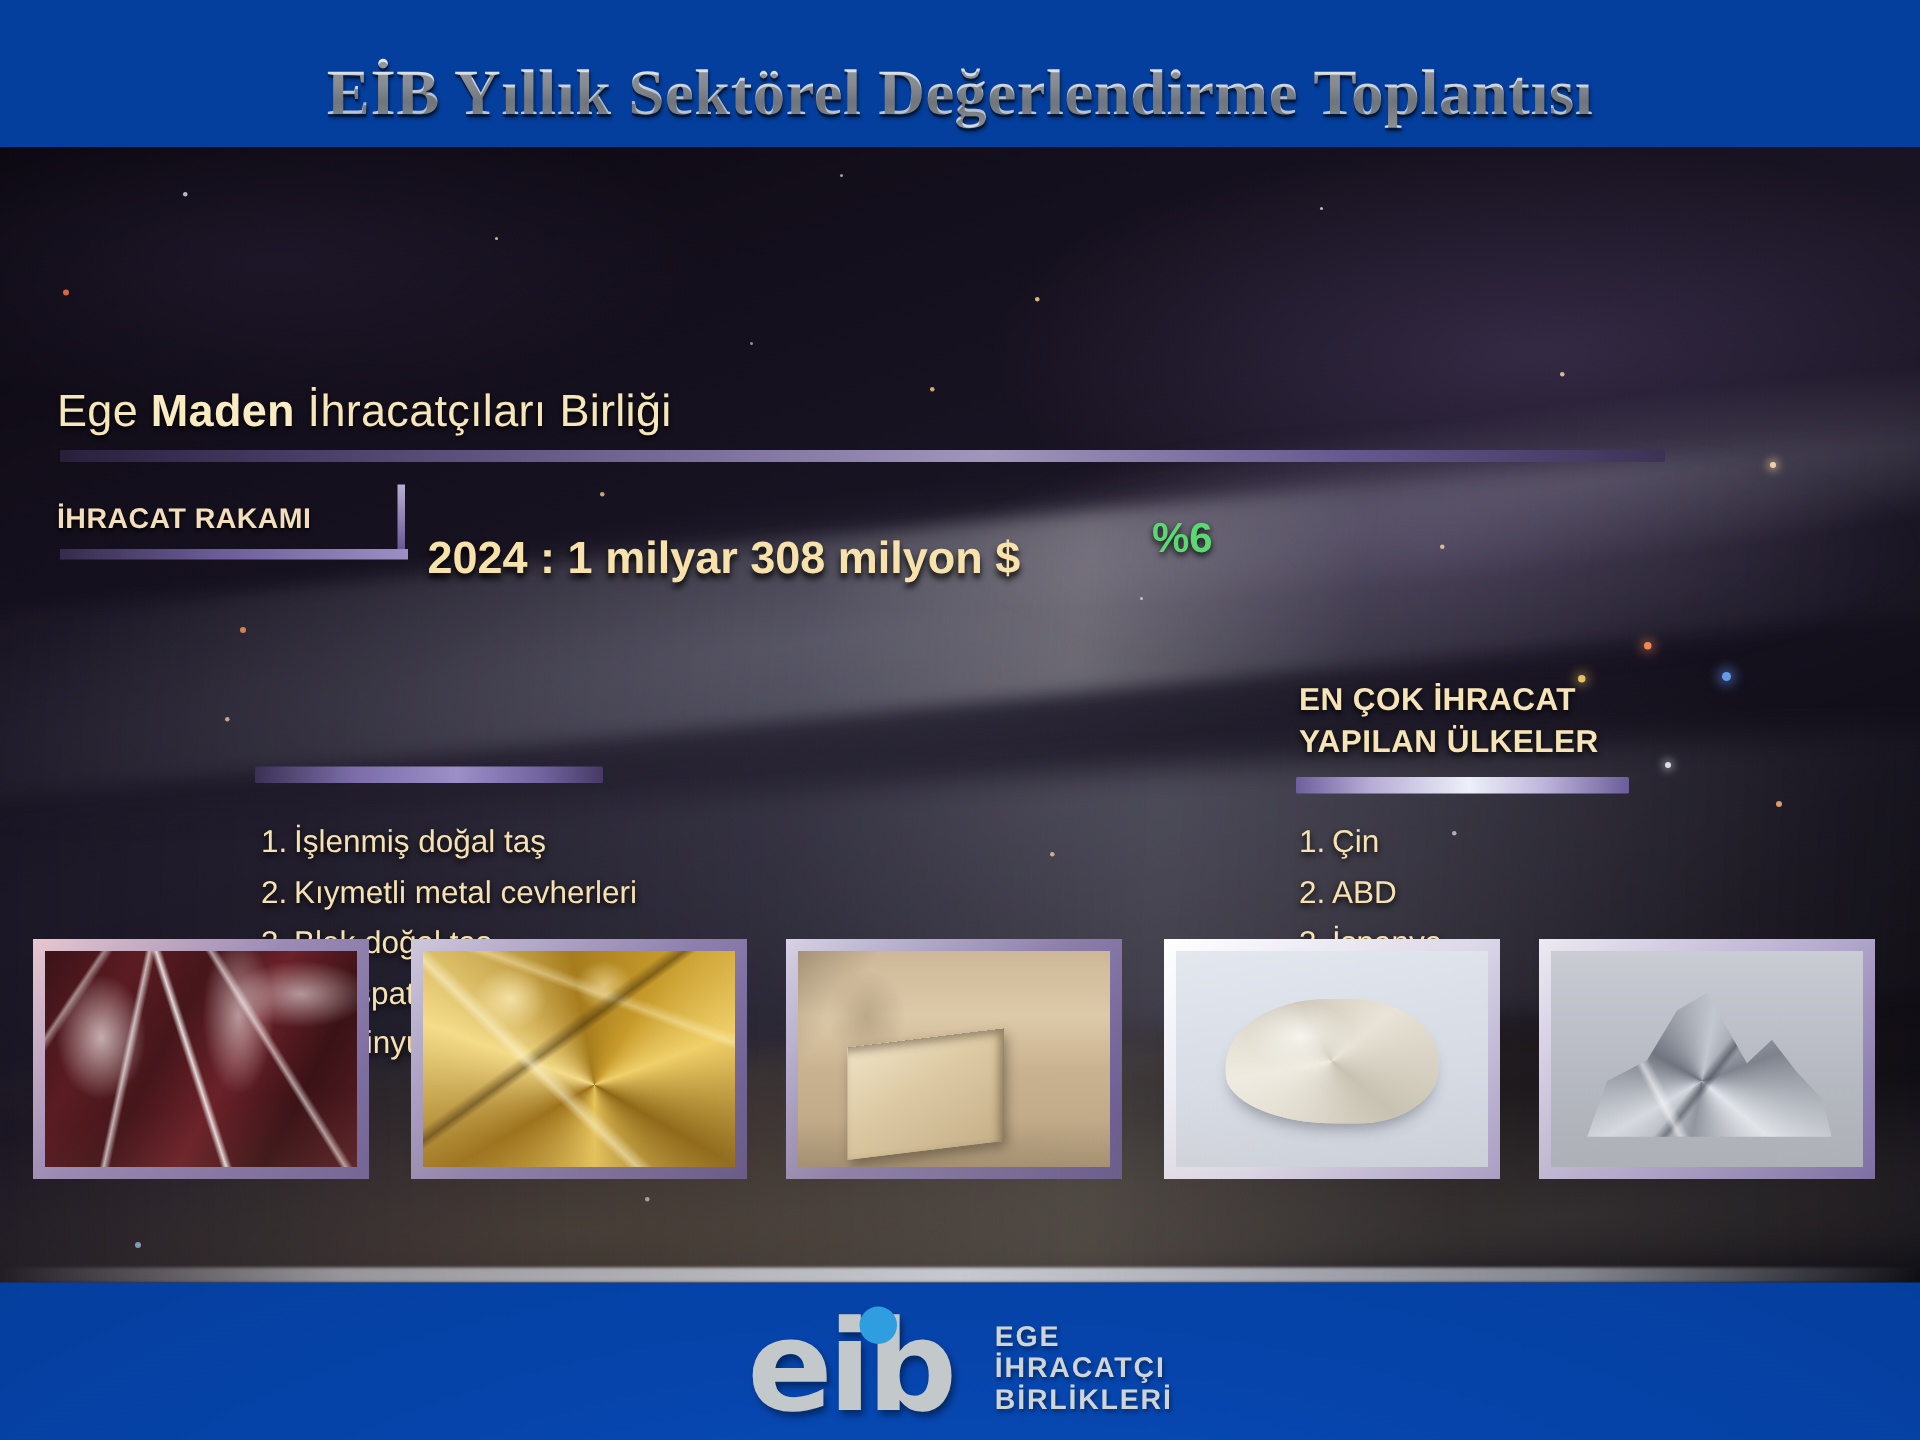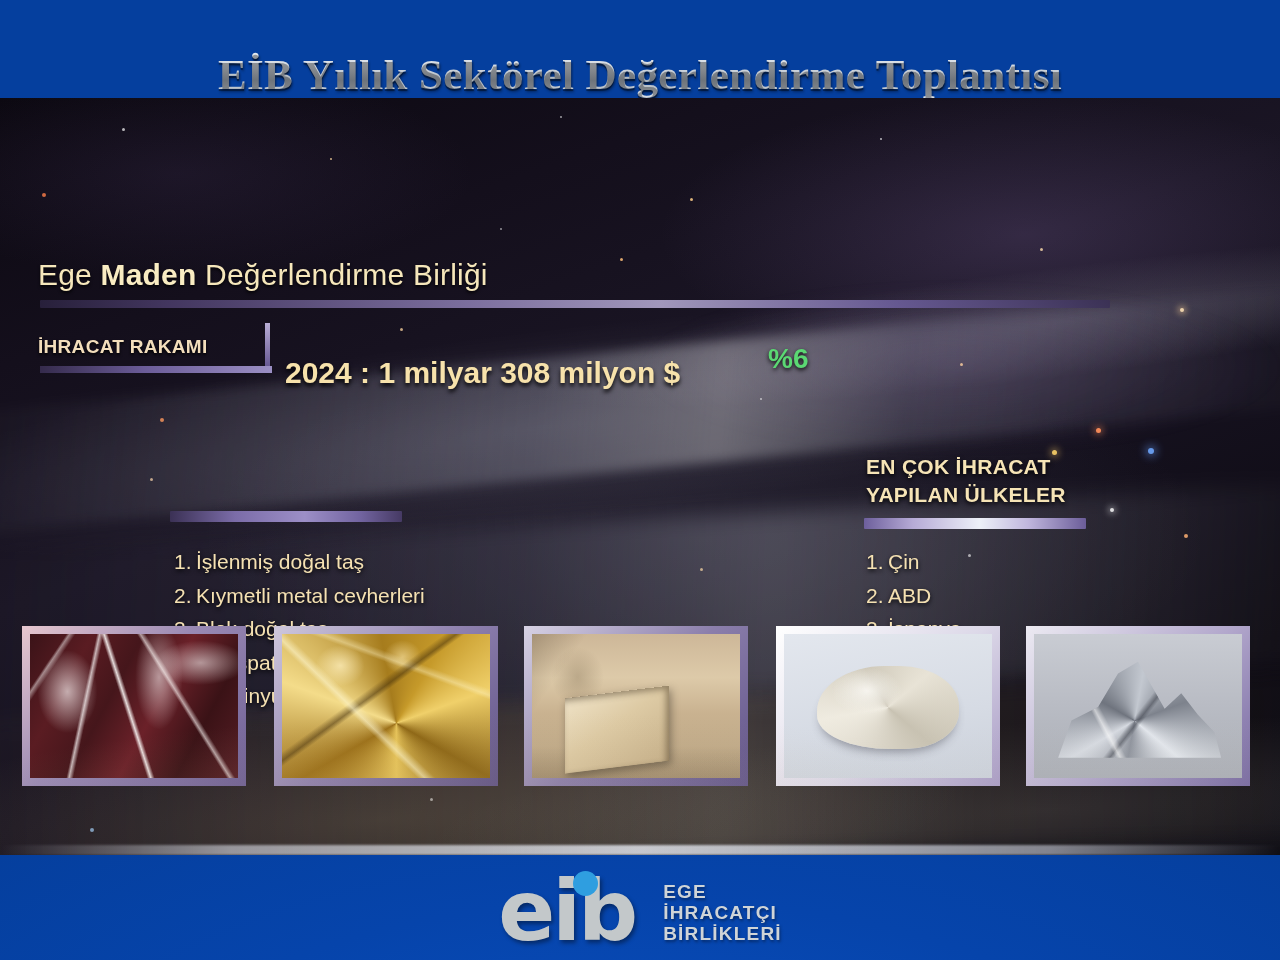--- a/index.html
+++ b/index.html
@@ -12,21 +12,21 @@
 
   
   .slide {
     position:absolute; inset:0;
     background:
       radial-gradient(ellipse 900px 420px at 50% 120%, #0a52c4 0%, #0644ab 60%, #053f9e 100%);
   }
 
   
   .title-bar {
-    position:absolute; left:0; top:12px; width:1280px; height:124px;
+    position:absolute; left:0; top:0; width:1280px; height:124px;
     display:flex; align-items:center; justify-content:center;
   }
   .title {
     font-family:"Liberation Serif", serif;
     font-size:43px; font-weight:bold; letter-spacing:.4px;
     background:linear-gradient(180deg,#e9edf2 0%,#cfd6de 38%,#aab3bd 62%,#dde3ea 100%);
     -webkit-background-clip:text; background-clip:text; color:transparent;
     text-shadow:0 2px 0 rgba(0,0,0,.35);
     filter:drop-shadow(1px 2px 1px rgba(0,0,0,.45));
     white-space:nowrap;
@@ -322,21 +322,21 @@
     <div class="spark" style="left:160px;top:320px;width:4px;height:4px;background:#ff9a5e;opacity:.8;"></div>
     <div class="spark" style="left:42px;top:95px;width:4px;height:4px;background:#ff7f4a;opacity:.8;"></div>
     <div class="spark" style="left:560px;top:560px;width:5px;height:5px;background:#ffe7bb;opacity:.85;box-shadow:0 0 6px 2px rgba(255,225,180,.45);"></div>
     <div class="spark" style="left:866px;top:580px;width:4px;height:4px;background:#fff;opacity:.7;"></div>
     <div class="spark" style="left:150px;top:680px;width:4px;height:4px;background:#ffd9ae;opacity:.7;"></div>
     <div class="spark" style="left:430px;top:700px;width:3px;height:3px;background:#fff;opacity:.55;"></div>
     <div class="spark" style="left:1140px;top:660px;width:5px;height:5px;background:#ff9c5c;opacity:.85;"></div>
     <div class="spark" style="left:90px;top:730px;width:4px;height:4px;background:#9fd0ff;opacity:.7;"></div>
 
     <div class="org-title">
-      <span class="thin">Ege </span><b>Maden</b><span class="thin"> Değerlendirme Birliği</span>
+      <span class="thin">Ege </span><b>Maden</b><span class="thin"> İhracatçıları Birliği</span>
     </div>
     <div class="org-rule"></div>
 
     <div class="rakam-label">İHRACAT RAKAMI</div>
     <div class="rakam-box-right"></div>
     <div class="rakam-box-bottom"></div>
 
     <div class="fig y1">2024 : 1 milyar 308 milyon $</div>
     <div class="pct">%6</div>
 

